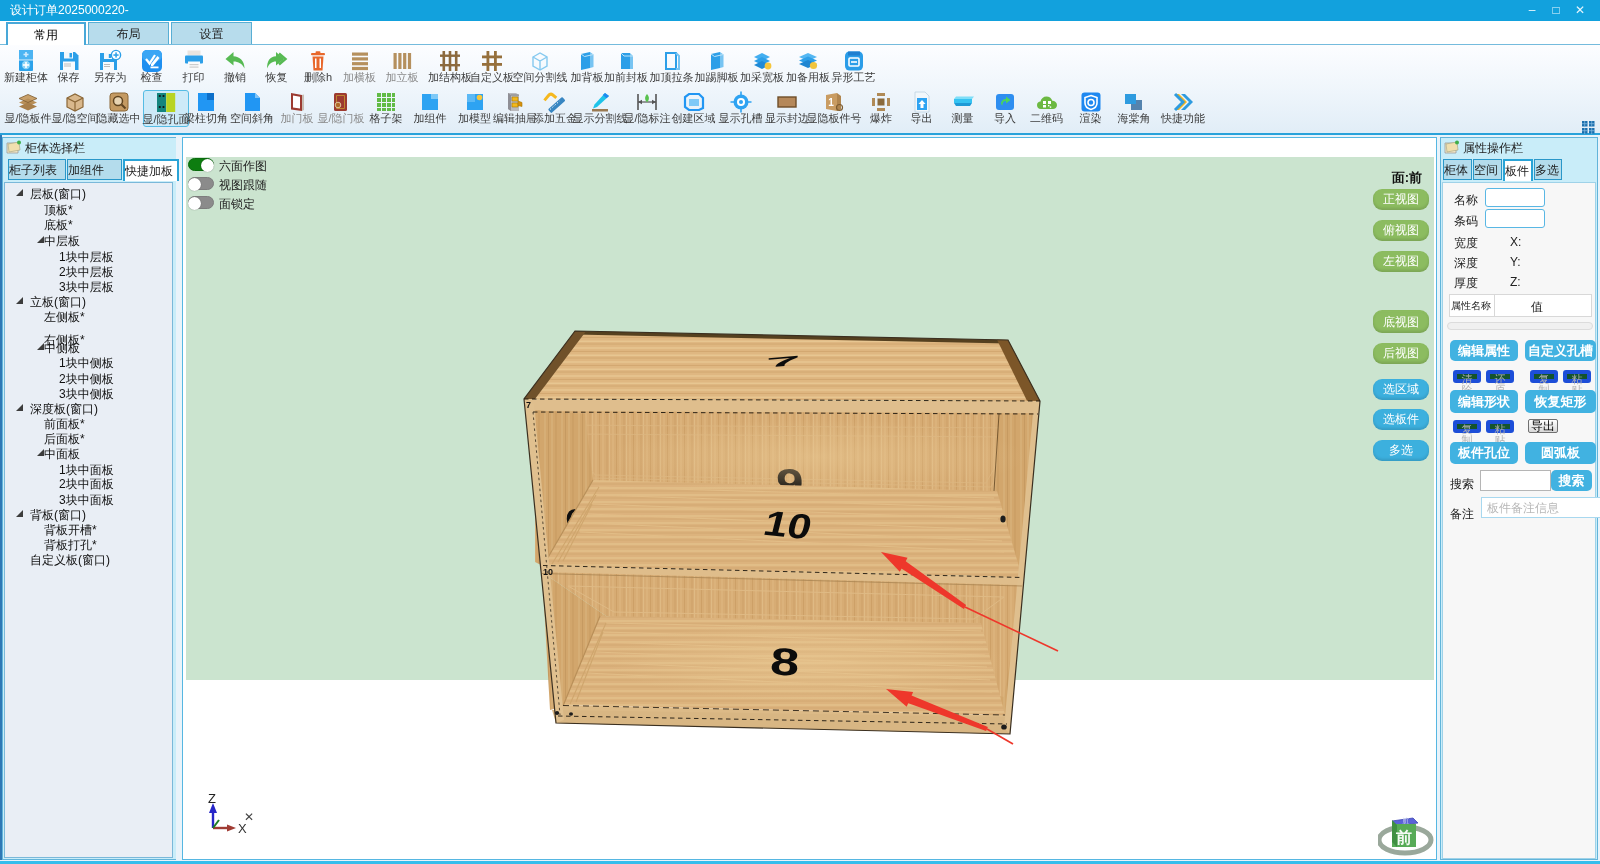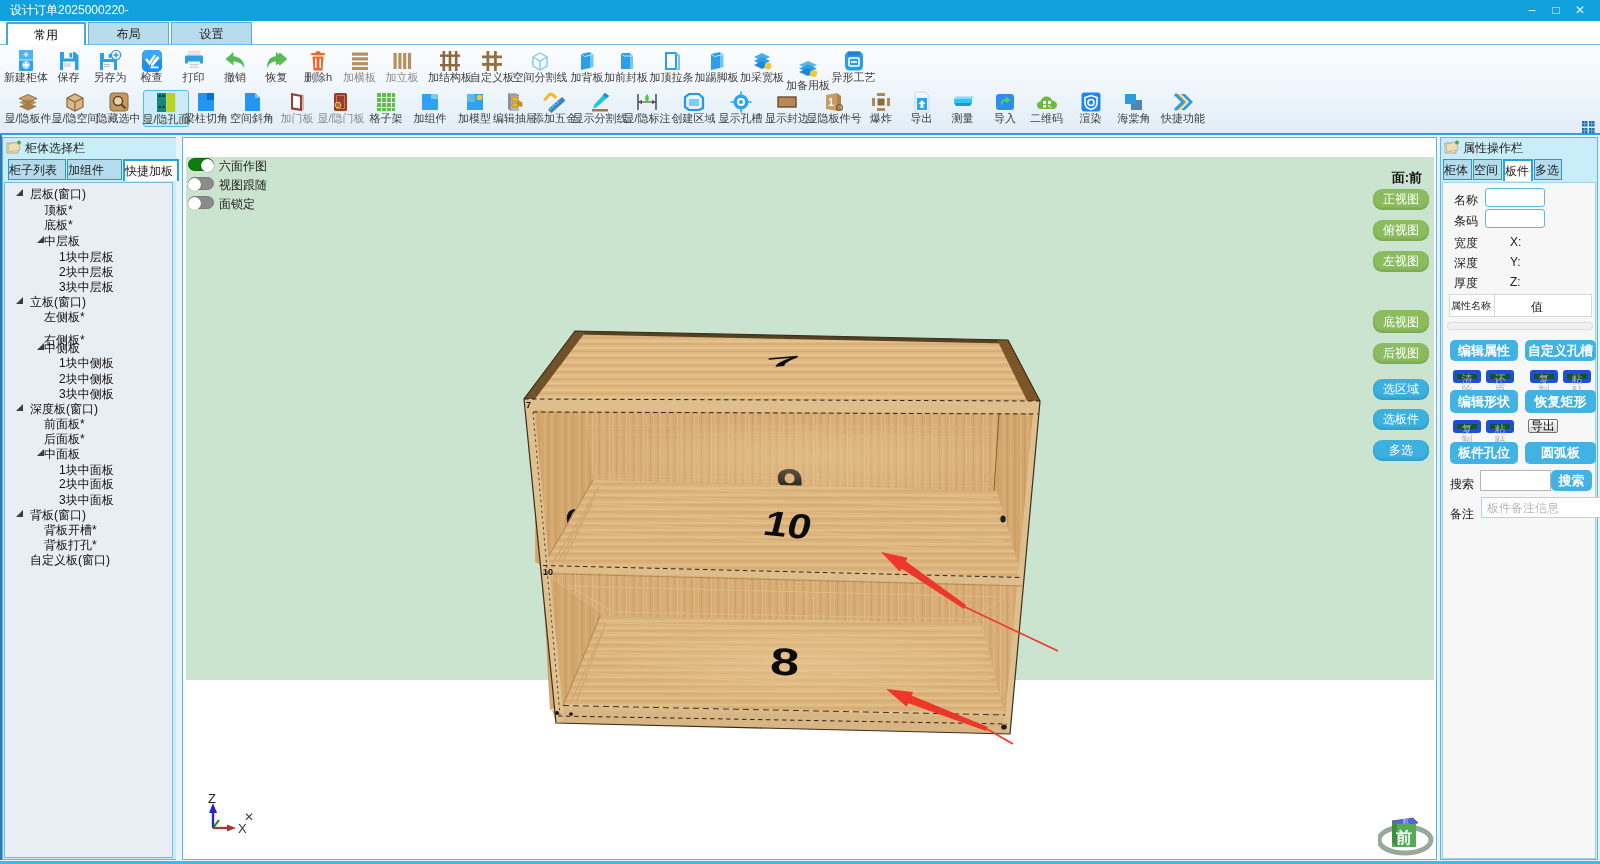--- a/index.html
+++ b/index.html
@@ -242,21 +242,21 @@
       </div>
 <div class="titem" style="left:762px;top:4px;">
         <span class="ic"><svg width="24" height="24" viewBox="0 0 24 24">
             <path d="M4 8 L12 4 L20 8 L12 12 Z" fill="#43aef0"></path>
             <path d="M4 12 L12 8 L20 12 L12 16 Z" fill="#2d9fe8"></path>
             <path d="M4 16 L12 12 L20 16 L12 20 Z" fill="#1f8ad6"></path>
             <circle cx="18" cy="17" r="3.4" fill="#f5c63c"></circle>
           </svg></span>
         <span class="lb">加采宽板</span>
       </div>
-<div class="titem" style="left:808px;top:12px;">
+<div class="titem" style="left:808px;top:4px;">
         <span class="ic"><svg width="24" height="24" viewBox="0 0 24 24">
             <path d="M3 8 L12 4 L21 8 L12 12 Z" fill="#54b7f2"></path>
             <path d="M3 11.5 L12 7.5 L21 11.5 L12 15.5 Z" fill="#2d9fe8"></path>
             <path d="M3 15 L12 11 L21 15 L12 19 Z" fill="#1f86d2"></path>
             <circle cx="17.5" cy="16.5" r="3.6" fill="#f2c53d"></circle>
           </svg></span>
         <span class="lb">加备用板</span>
       </div>
 <div class="titem" style="left:853.5px;top:4px;">
         <span class="ic"><svg width="24" height="24" viewBox="0 0 24 24">

